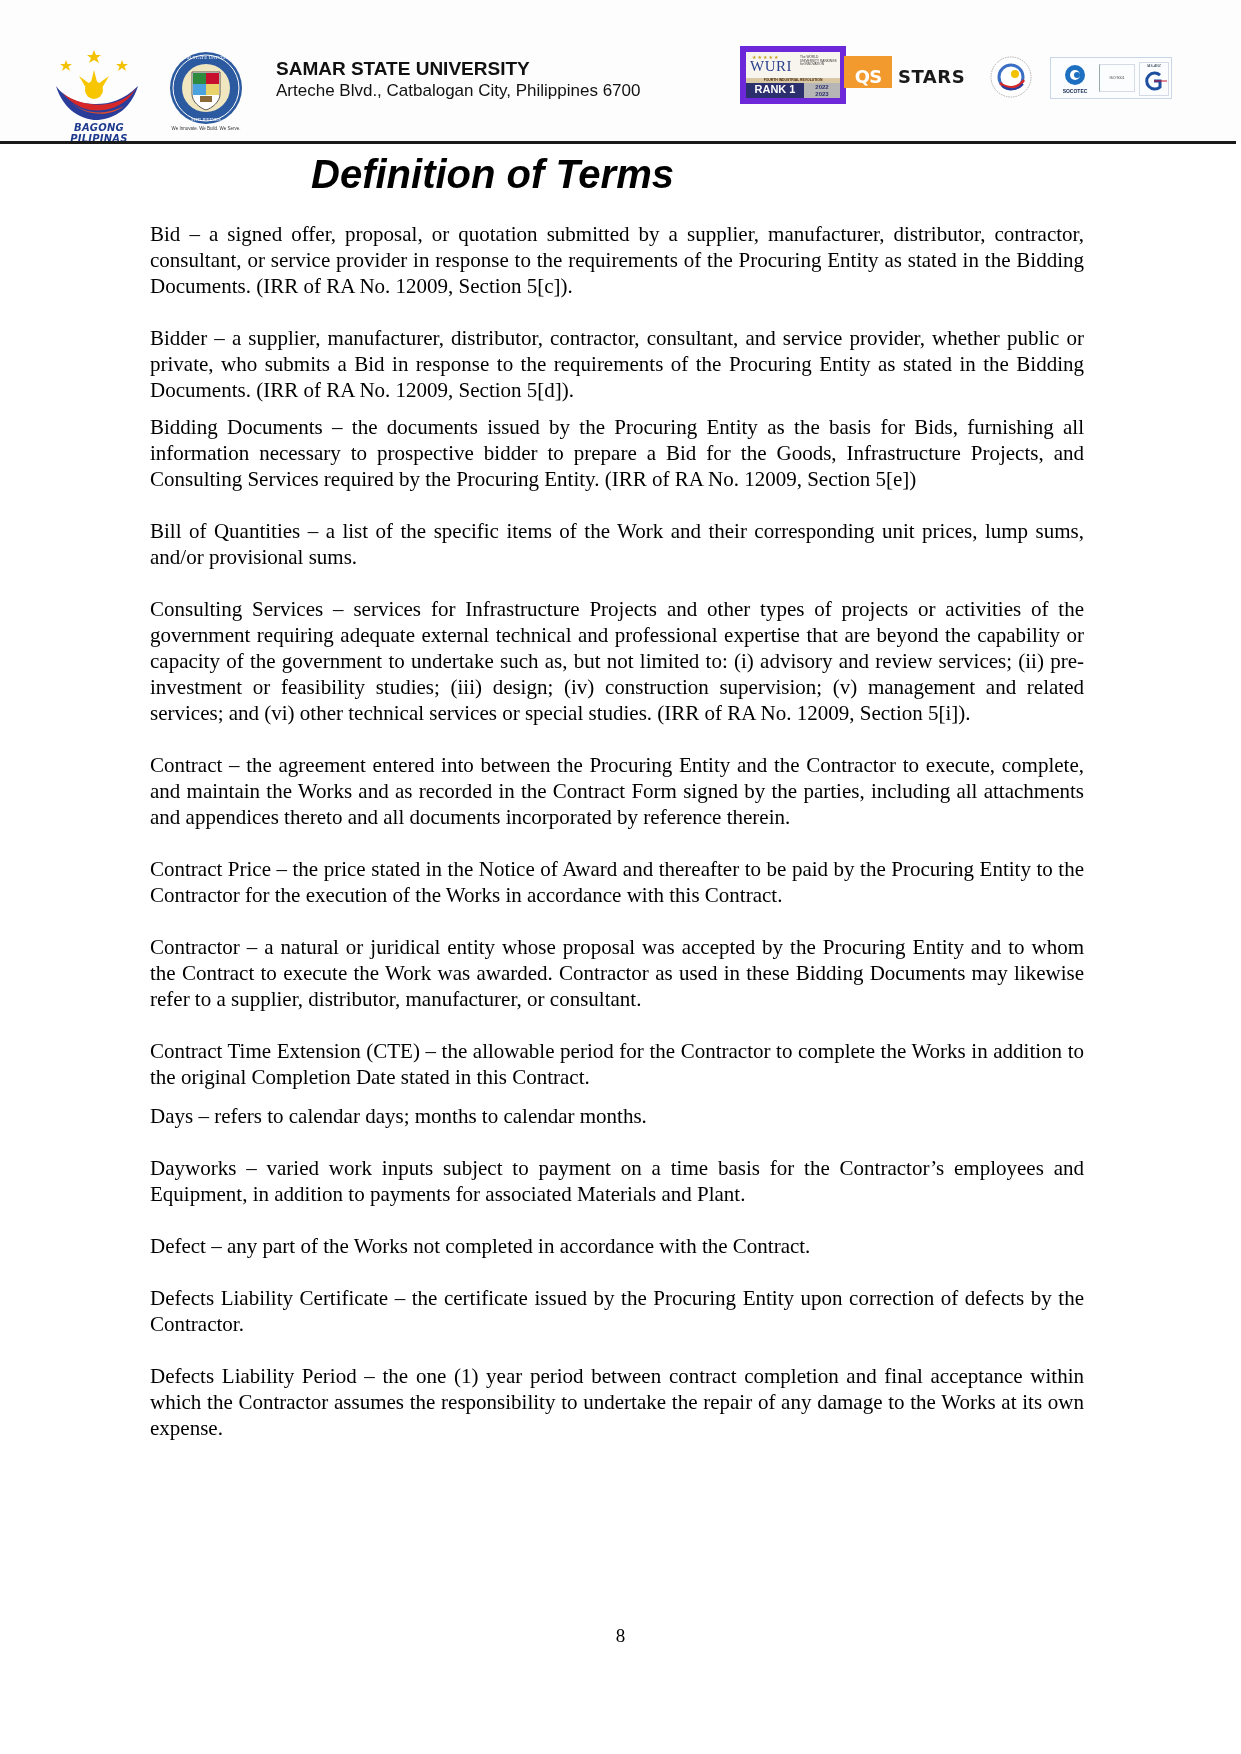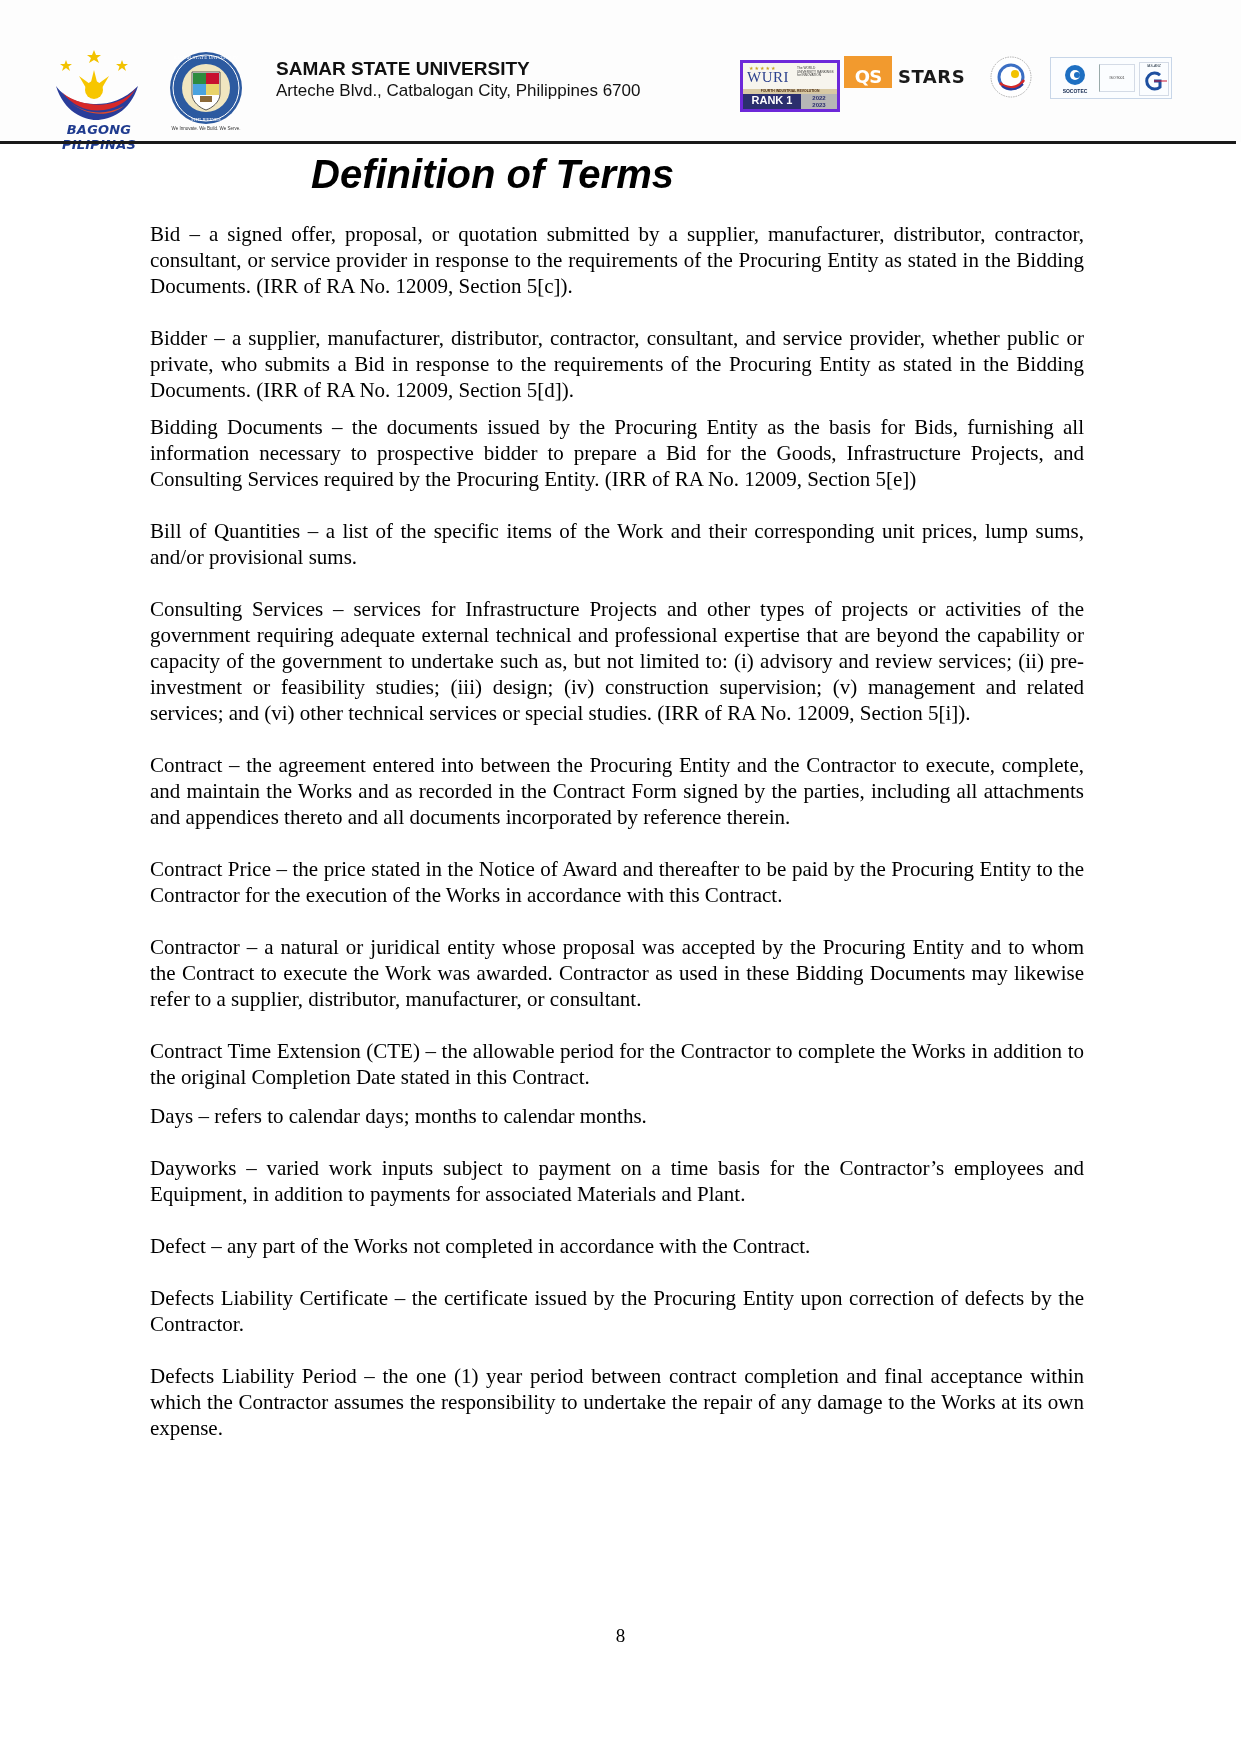--- a/index.html
+++ b/index.html
@@ -3,28 +3,28 @@
 <meta charset="utf-8">
 <style>
   html, body { margin: 0; padding: 0; background: #ffffff; }
   body { width: 1241px; height: 1754px; position: relative; overflow: hidden; color: #000; }
   .page { position: absolute; left: 0; top: 0; width: 1241px; height: 1754px; background: #fff; }
 
   
   .header { position: absolute; left: 0; top: 0; width: 1241px; height: 142px; background: #fdfdfd; }
   .logo-bp { position: absolute; left: 44px; top: 48px; width: 104px; height: 88px; }
   .logo-bp svg { display: block; }
-  .logo-bp-label { position: absolute; left: 0; top: 74px; width: 110px; font-family: "DejaVu Sans", sans-serif; font-weight: bold; font-style: italic; font-size: 13px; color: #1f3b8f; text-align: center; letter-spacing: 0.2px; }
+  .logo-bp-label { position: absolute; left: 0; top: 74px; width: 110px; font-family: "DejaVu Sans", sans-serif; font-weight: bold; font-style: italic; font-size: 10px; color: #1f3b8f; text-align: center; letter-spacing: 0.2px; }
   .logo-ssu { position: absolute; left: 160px; top: 50px; width: 92px; height: 88px; }
   .logo-ssu-tag { position: absolute; left: -4px; top: 76px; width: 100px; font-family: "Liberation Sans", sans-serif; font-size: 4.5px; color: #333; text-align: center; white-space: nowrap; }
   .uni-block { position: absolute; left: 276px; top: 58px; }
   .uni-name { font-family: "Liberation Sans", sans-serif; font-weight: bold; font-size: 19px; line-height: 22px; color: #111; }
   .uni-addr { font-family: "Liberation Sans", sans-serif; font-size: 17px; line-height: 22px; color: #111; }
 
-  .badge-wuri { position: absolute; left: 740px; top: 60px; width: 94px; height: 46px; border: 3px solid #6d28d9; background: #f7f5ee; overflow: hidden; }
+  .badge-wuri { position: absolute; left: 740px; top: 46px; width: 94px; height: 46px; border: 6px solid #6d28d9; background: #f7f5ee; overflow: hidden; }
   .wuri-stars { position: absolute; left: 6px; top: 2px; font-size: 5px; color: #c9a227; letter-spacing: 1px; font-family: "DejaVu Sans", sans-serif; }
   .wuri-text { position: absolute; left: 4px; top: 6px; font-family: "Liberation Serif", serif; font-size: 15px; color: #2a3f8c; letter-spacing: 0.5px; }
   .wuri-small { position: absolute; left: 54px; top: 4px; width: 38px; font-family: "Liberation Sans", sans-serif; font-size: 3.2px; line-height: 3.6px; color: #333; }
   .wuri-band { position: absolute; left: 0; top: 26px; width: 94px; height: 5px; background: #d8c9a4; font-family: "Liberation Sans", sans-serif; font-size: 3.4px; line-height: 5px; color: #4b2b11; text-align: center; font-weight: bold; }
   .wuri-rank { position: absolute; left: 0; top: 31px; width: 58px; height: 24px; background: #2b2f6e; color: #fff; font-family: "Liberation Sans", sans-serif; font-weight: bold; font-size: 11px; line-height: 12px; text-align: center; }
   .wuri-years { position: absolute; left: 58px; top: 31px; width: 36px; height: 15px; background: #b6b6b6; color: #2b2f6e; font-family: "Liberation Sans", sans-serif; font-weight: bold; font-size: 6px; line-height: 6.5px; text-align: center; }
 
   .badge-qs { position: absolute; left: 844px; top: 56px; width: 48px; height: 32px; background: #f29a2e; color: #fff; font-family: "DejaVu Sans", sans-serif; font-weight: bold; font-size: 18px; line-height: 42px; text-align: center; letter-spacing: -1px; }
   .badge-stars { position: absolute; left: 898px; top: 63px; font-family: "DejaVu Sans", sans-serif; font-weight: bold; font-size: 18px; line-height: 28px; color: #1a1a1a; letter-spacing: 0.5px; }
 

